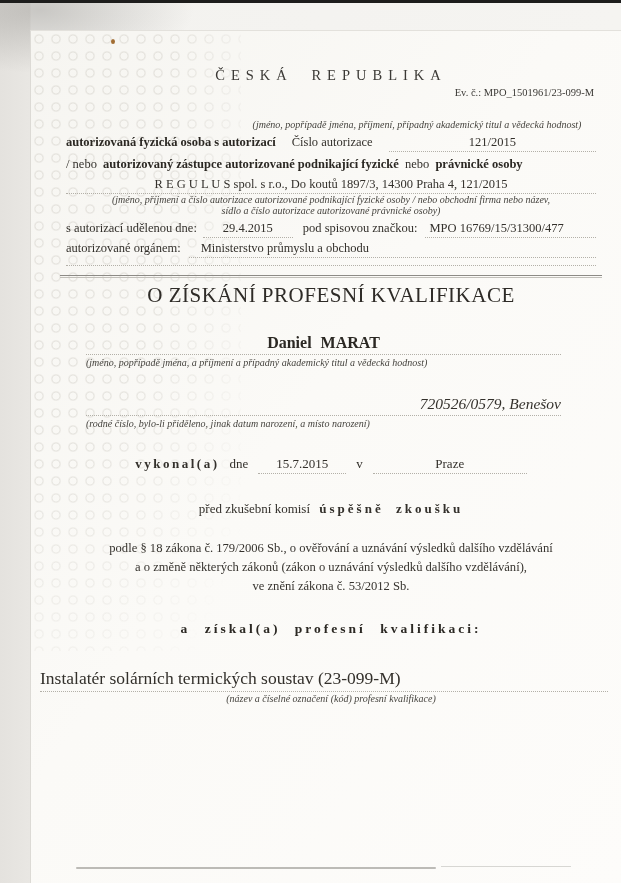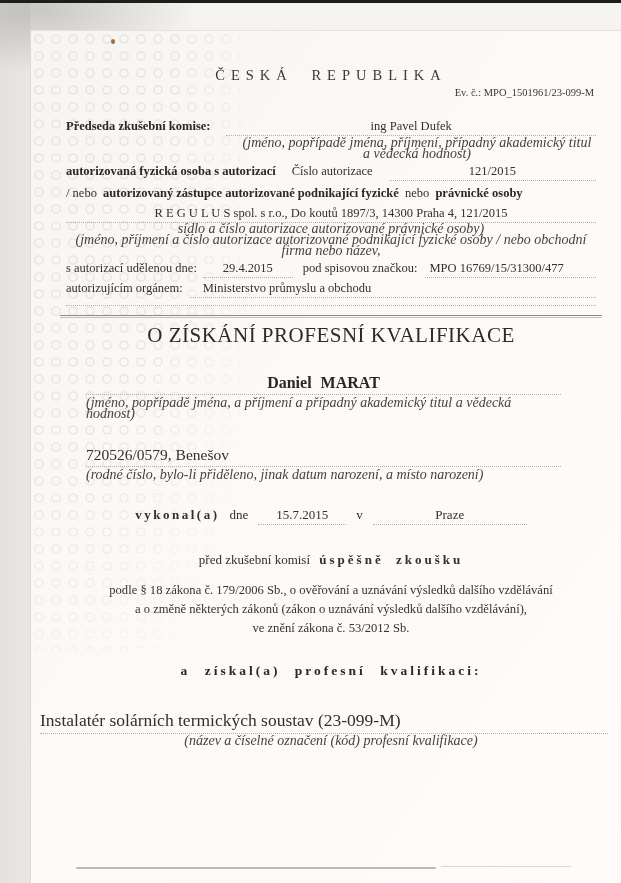--- a/index.html
+++ b/index.html
@@ -31,46 +31,46 @@
   .country{text-align:center;font-size:14.5px;letter-spacing:6px;word-spacing:9px;color:#3b3935;}
   .evline{margin-top:3px;text-align:right;font-size:10.5px;color:#3b3935;padding-right:2px;}
 
   .form{margin-top:21px;font-size:12.5px;}
   .frow{display:flex;align-items:baseline;}
   .b{font-weight:bold;color:#2b2823;}
   .vcell{border-bottom:1px dotted #b3b0a8;padding:0 4px 1px 4px;}
   .vc-center{text-align:center;}
   .vc-left{text-align:left;}
   .grow{flex:1;}
-  .cap{font-style:italic;font-size:14px;color:#45433e;line-height:11px;}
+  .cap{font-style:italic;font-size:10px;color:#45433e;line-height:11px;}
   .caprow-right{padding-left:172px;text-align:center;margin-top:1px;}
   .gapl{margin-left:16px;}
   .rowsp{margin-top:5px;}
   .center{text-align:center;}
   .dotline{margin-top:6px;border-bottom:1px dotted #b3b0a8;height:1px;}
   .solidline{margin:9px -6px 0 -6px;height:1px;border-top:1px solid #8d8b86;border-bottom:1px solid #c2c0ba;}
 
   .title{margin-top:22px;text-align:center;font-size:46px;line-height:48px;letter-spacing:1px;color:#2e2b27;}
   .subtitle{margin-top:5px;text-align:center;font-size:21px;letter-spacing:.5px;color:#2e2b27;}
 
   .name-cell{margin:26px 35px 0 20px;text-align:center;font-weight:bold;font-size:16px;word-spacing:5px;
     border-bottom:1px dotted #b3b0a8;padding-bottom:2px;color:#2b2823;}
   .name-cap{margin:2px 35px 0 20px;text-align:left;}
-  .birth-cell{margin:27px 35px 0 20px;text-align:left;font-size:15.5px;border-bottom:1px dotted #b3b0a8;padding-bottom:2px;}
+  .birth-cell{margin:27px 35px 0 20px;text-align:right;font-size:15.5px;border-bottom:1px dotted #b3b0a8;padding-bottom:2px;font-style:italic;}
 
   .examrow{margin-top:27px;display:flex;align-items:baseline;justify-content:center;font-size:13px;}
   .sp-bold{font-weight:bold;letter-spacing:2.5px;}
   .examrow .lblgap{margin:0 10px;}
   .w-date{width:80px;text-align:center;}
   .w-place{width:146px;text-align:center;}
 
   .committee{margin-top:27px;text-align:center;font-size:13px;}
   .committee .sp-bold{letter-spacing:3px;word-spacing:6px;margin-left:6px;}
 
-  .legal{margin-top:13px;text-align:center;font-size:12.6px;line-height:19px;color:#36332e;}
+  .legal{margin-top:22px;text-align:center;font-size:12.6px;line-height:19px;color:#36332e;}
 
   .gained{margin-top:25px;text-align:center;font-weight:bold;font-size:13.5px;letter-spacing:3px;word-spacing:8px;color:#2b2823;}
 
   .qual-cell{margin:31px -12px 0 -26px;text-align:left;font-size:17.5px;border-bottom:1px dotted #b3b0a8;padding-bottom:2px;}
   .qual-cap{margin-top:1px;text-align:center;}
 </style>
 </head>
 <body>
 
 <div class="scan">
@@ -82,52 +82,48 @@
     <div class="smudge"></div>
     <div class="smudge2"></div>
 
     <div class="content">
 
       <div class="country">ČESKÁ REPUBLIKA</div>
       <div class="evline">Ev. č.: MPO_1501961/23-099-M</div>
 
       <div class="form">
 
-        <div class="frow">
-          <span class="b">Předseda zkušební komise:</span>
-          <span class="vcell vc-center grow gapl">ing Pavel Dufek</span>
-        </div>
         <div class="cap caprow-right">(jméno, popřípadě jména, příjmení, případný akademický titul a vědecká hodnost)</div>
 
         <div class="frow rowsp">
           <span class="b">autorizovaná fyzická osoba s autorizací</span>
           <span class="gapl">Číslo autorizace</span>
           <span class="vcell vc-center grow gapl">121/2015</span>
         </div>
 
         <div class="rowsp">
           <span>/ nebo</span>
           <span class="b" style="margin-left: 3px;">autorizovaný zástupce autorizované podnikající fyzické</span>
           <span style="margin-left: 3px;">nebo</span>
           <span class="b" style="margin-left: 3px;">právnické osoby</span>
         </div>
 
         <div class="vcell vc-center rowsp">R E G U L U S spol. s r.o., Do koutů 1897/3, 14300 Praha 4, 121/2015</div>
+        <div class="cap center">(jméno, příjmení a číslo autorizace autorizované podnikající fyzické osoby / nebo obchodní firma nebo název,</div>
         <div class="cap center">sídlo a číslo autorizace autorizované právnické osoby)</div>
-        <div class="cap center">(jméno, příjmení a číslo autorizace autorizované podnikající fyzické osoby / nebo obchodní firma nebo název,</div>
 
         <div class="frow rowsp">
           <span>s autorizací udělenou dne:</span>
           <span class="vcell vc-center" style="width:82px;margin-left:6px;">29.4.2015</span>
           <span style="margin-left:10px;">pod spisovou značkou:</span>
           <span class="vcell vc-left grow" style="margin-left:8px;">MPO 16769/15/31300/477</span>
         </div>
 
         <div class="frow" style="margin-top:3px;">
-          <span>autorizujícím orgánem:</span>
+          <span>autorizované orgánem:</span>
           <span class="vcell vc-left grow" style="margin-left:8px;padding-left:12px;">Ministerstvo průmyslu a obchodu</span>
         </div>
 
         <div class="dotline"></div>
         <div class="solidline"></div>
       </div>
 
       <div class="subtitle">O ZÍSKÁNÍ PROFESNÍ KVALIFIKACE</div>
 
       <div class="name-cell">Daniel MARAT</div>

